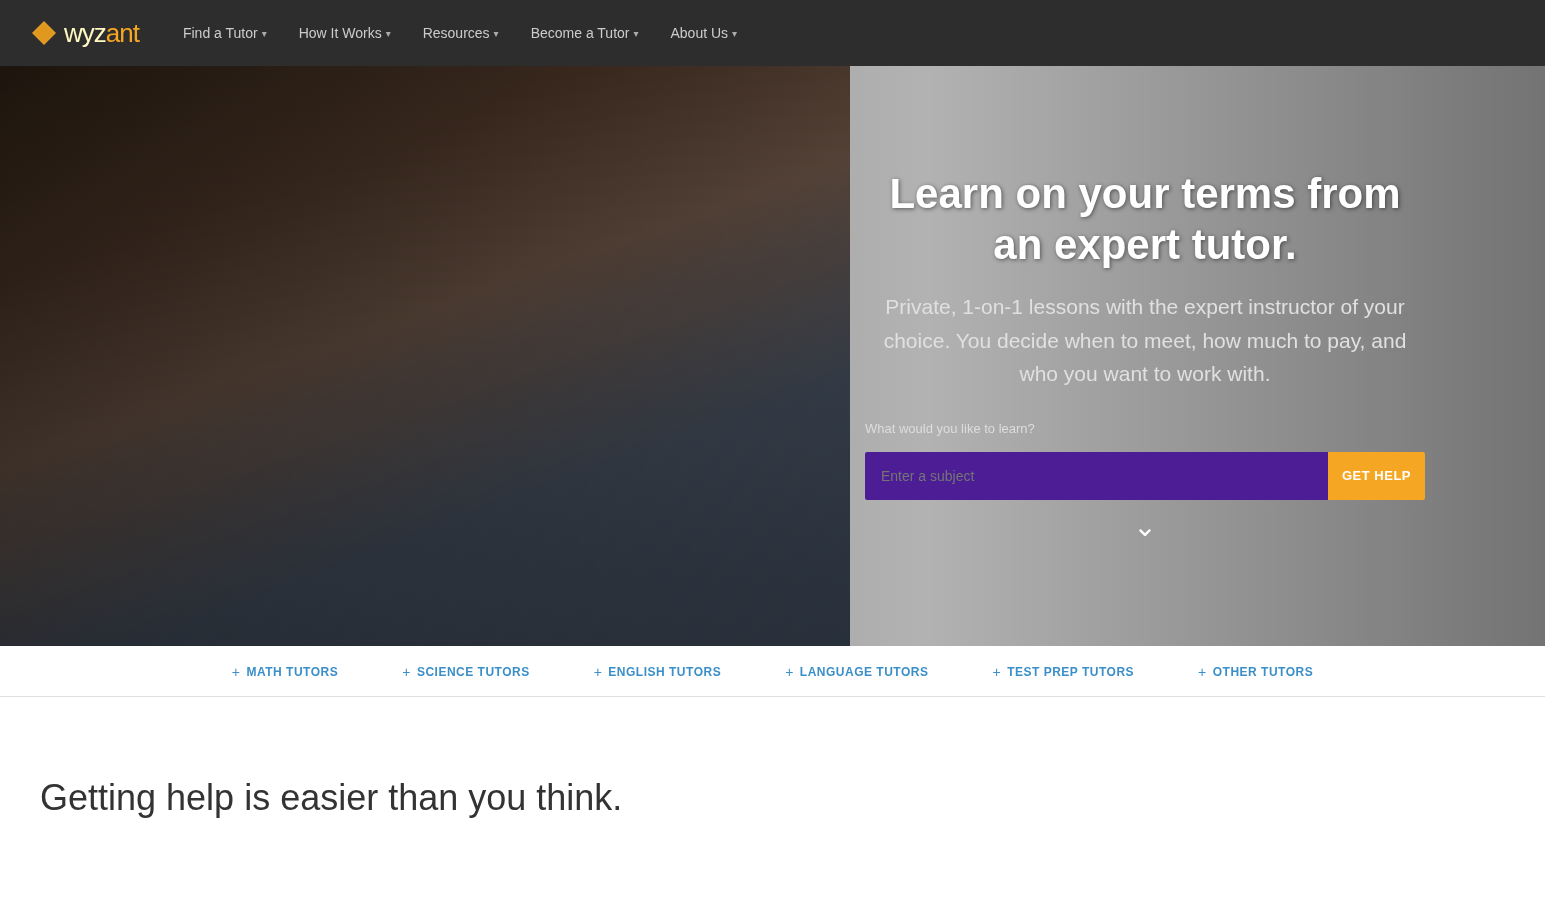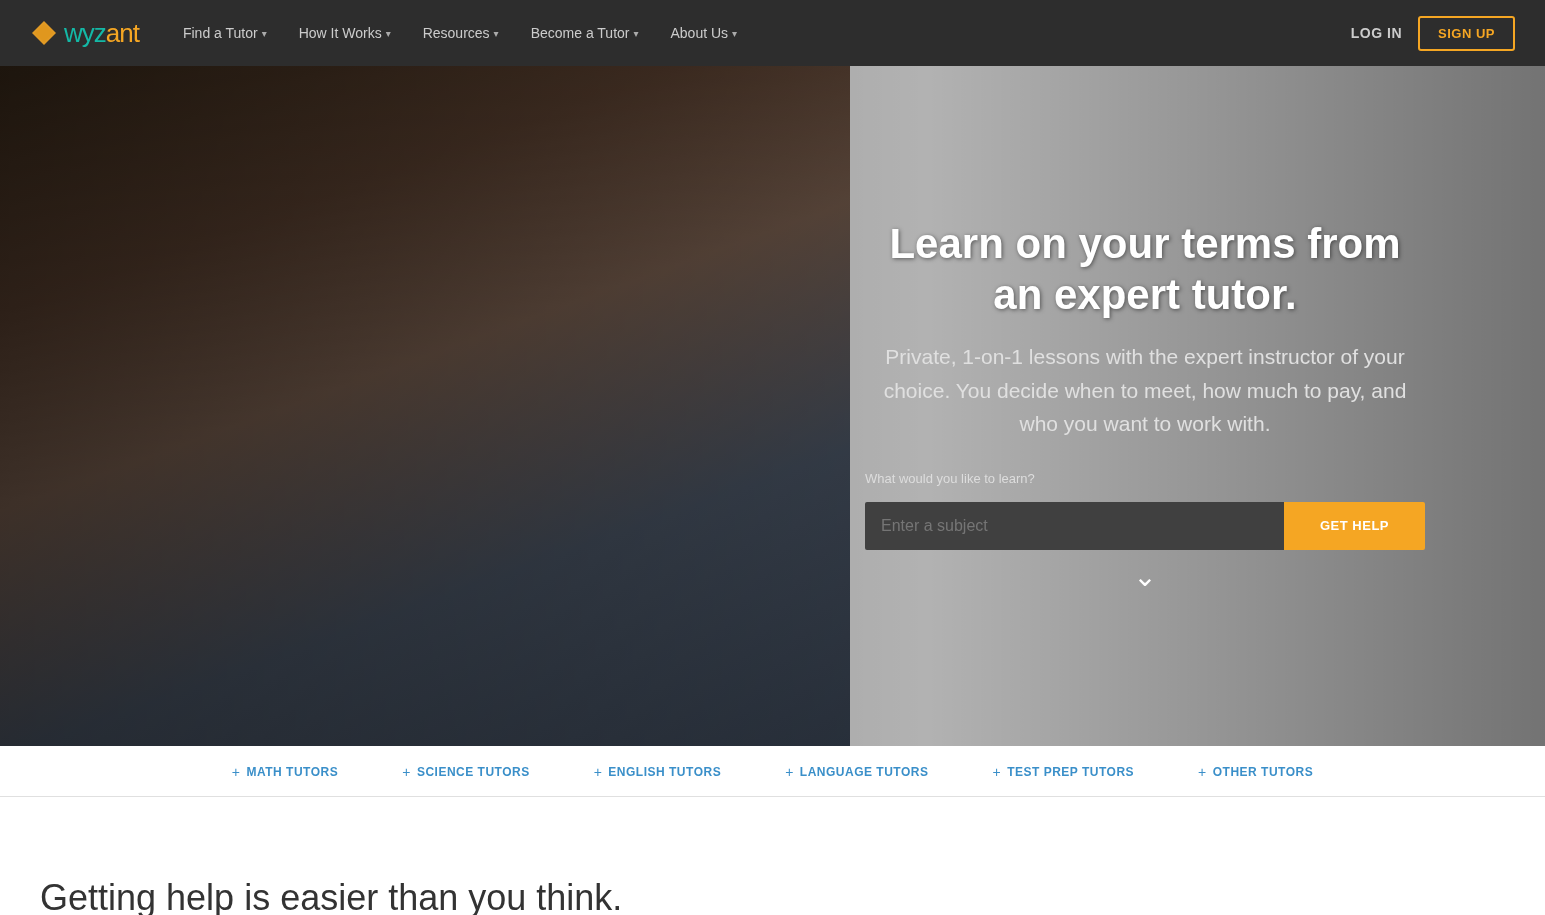--- a/index.html
+++ b/index.html
@@ -25,21 +25,21 @@
       width: 28px;
       height: 28px;
       margin-right: 6px;
     }
     .logo-text {
       font-size: 26px;
       font-weight: 300;
       color: #fff;
       letter-spacing: -1px;
     }
-    .logo-text span.wyz { color: #14b8a6; font-weight: 400; }
+    .logo-text span.wyz { color: #fef9c3; font-weight: 400; }
     .logo-text span.ant { color: #f5a623; font-weight: 300; }
     .navbar-nav {
       display: flex;
       align-items: center;
       flex: 1;
       gap: 4px;
     }
     .nav-item {
       color: #ccc;
       font-size: 14px;
@@ -78,21 +78,21 @@
       font-size: 13px;
       font-weight: 700;
       cursor: pointer;
       letter-spacing: 0.5px;
       border-radius: 3px;
     }
 
     
     .hero {
       position: relative;
-      height: 680px;
+      height: 580px;
       display: flex;
       align-items: center;
       justify-content: flex-end;
       overflow: hidden;
     }
     .hero-bg {
       position: absolute;
       inset: 0;
       background: linear-gradient(to right, rgba(0,0,0,0.5) 0%, rgba(0,0,0,0.3) 60%, rgba(0,0,0,0.55) 100%);
       z-index: 1;
@@ -137,32 +137,32 @@
       margin-bottom: 16px;
       text-align: left;
     }
     .search-row {
       display: flex;
       height: 48px;
     }
     .search-input {
       flex: 1;
       padding: 0 16px;
-      font-size: 16px;
+      font-size: 14px;
       border: none;
       outline: none;
-      background: #404040;
+      background: #4c1d95;
       color: #999;
       border-radius: 2px 0 0 2px;
     }
     .btn-get-help {
       background: #f5a623;
       color: #fff;
       border: none;
-      padding: 0 36px;
+      padding: 0 14px;
       font-size: 13px;
       font-weight: 700;
       letter-spacing: 0.5px;
       cursor: pointer;
       border-radius: 0 2px 2px 0;
       white-space: nowrap;
     }
     .hero-link {
       display: block;
       margin-top: 30px;
@@ -251,24 +251,20 @@
     <a class="nav-item">
       <span>Become a Tutor</span>
       <span class="nav-arrow">▾</span>
     </a>
     <a class="nav-item">
       <span>About Us</span>
       <span class="nav-arrow">▾</span>
     </a>
   </div>
 
-  <div class="navbar-actions">
-    <a class="btn-login">LOG IN</a>
-    <button class="btn-signup">SIGN UP</button>
-  </div>
 </nav>
 
 <section class="hero">
   <div class="hero-visual"></div>
   <div class="hero-bg"></div>
 
   <div class="hero-content">
     <h1 class="hero-title">Learn on your terms from an expert tutor.</h1>
     <p class="hero-subtitle">Private, 1-on-1 lessons with the expert instructor of your choice.
 You decide when to meet, how much to pay, and who you want to work with.</p>

